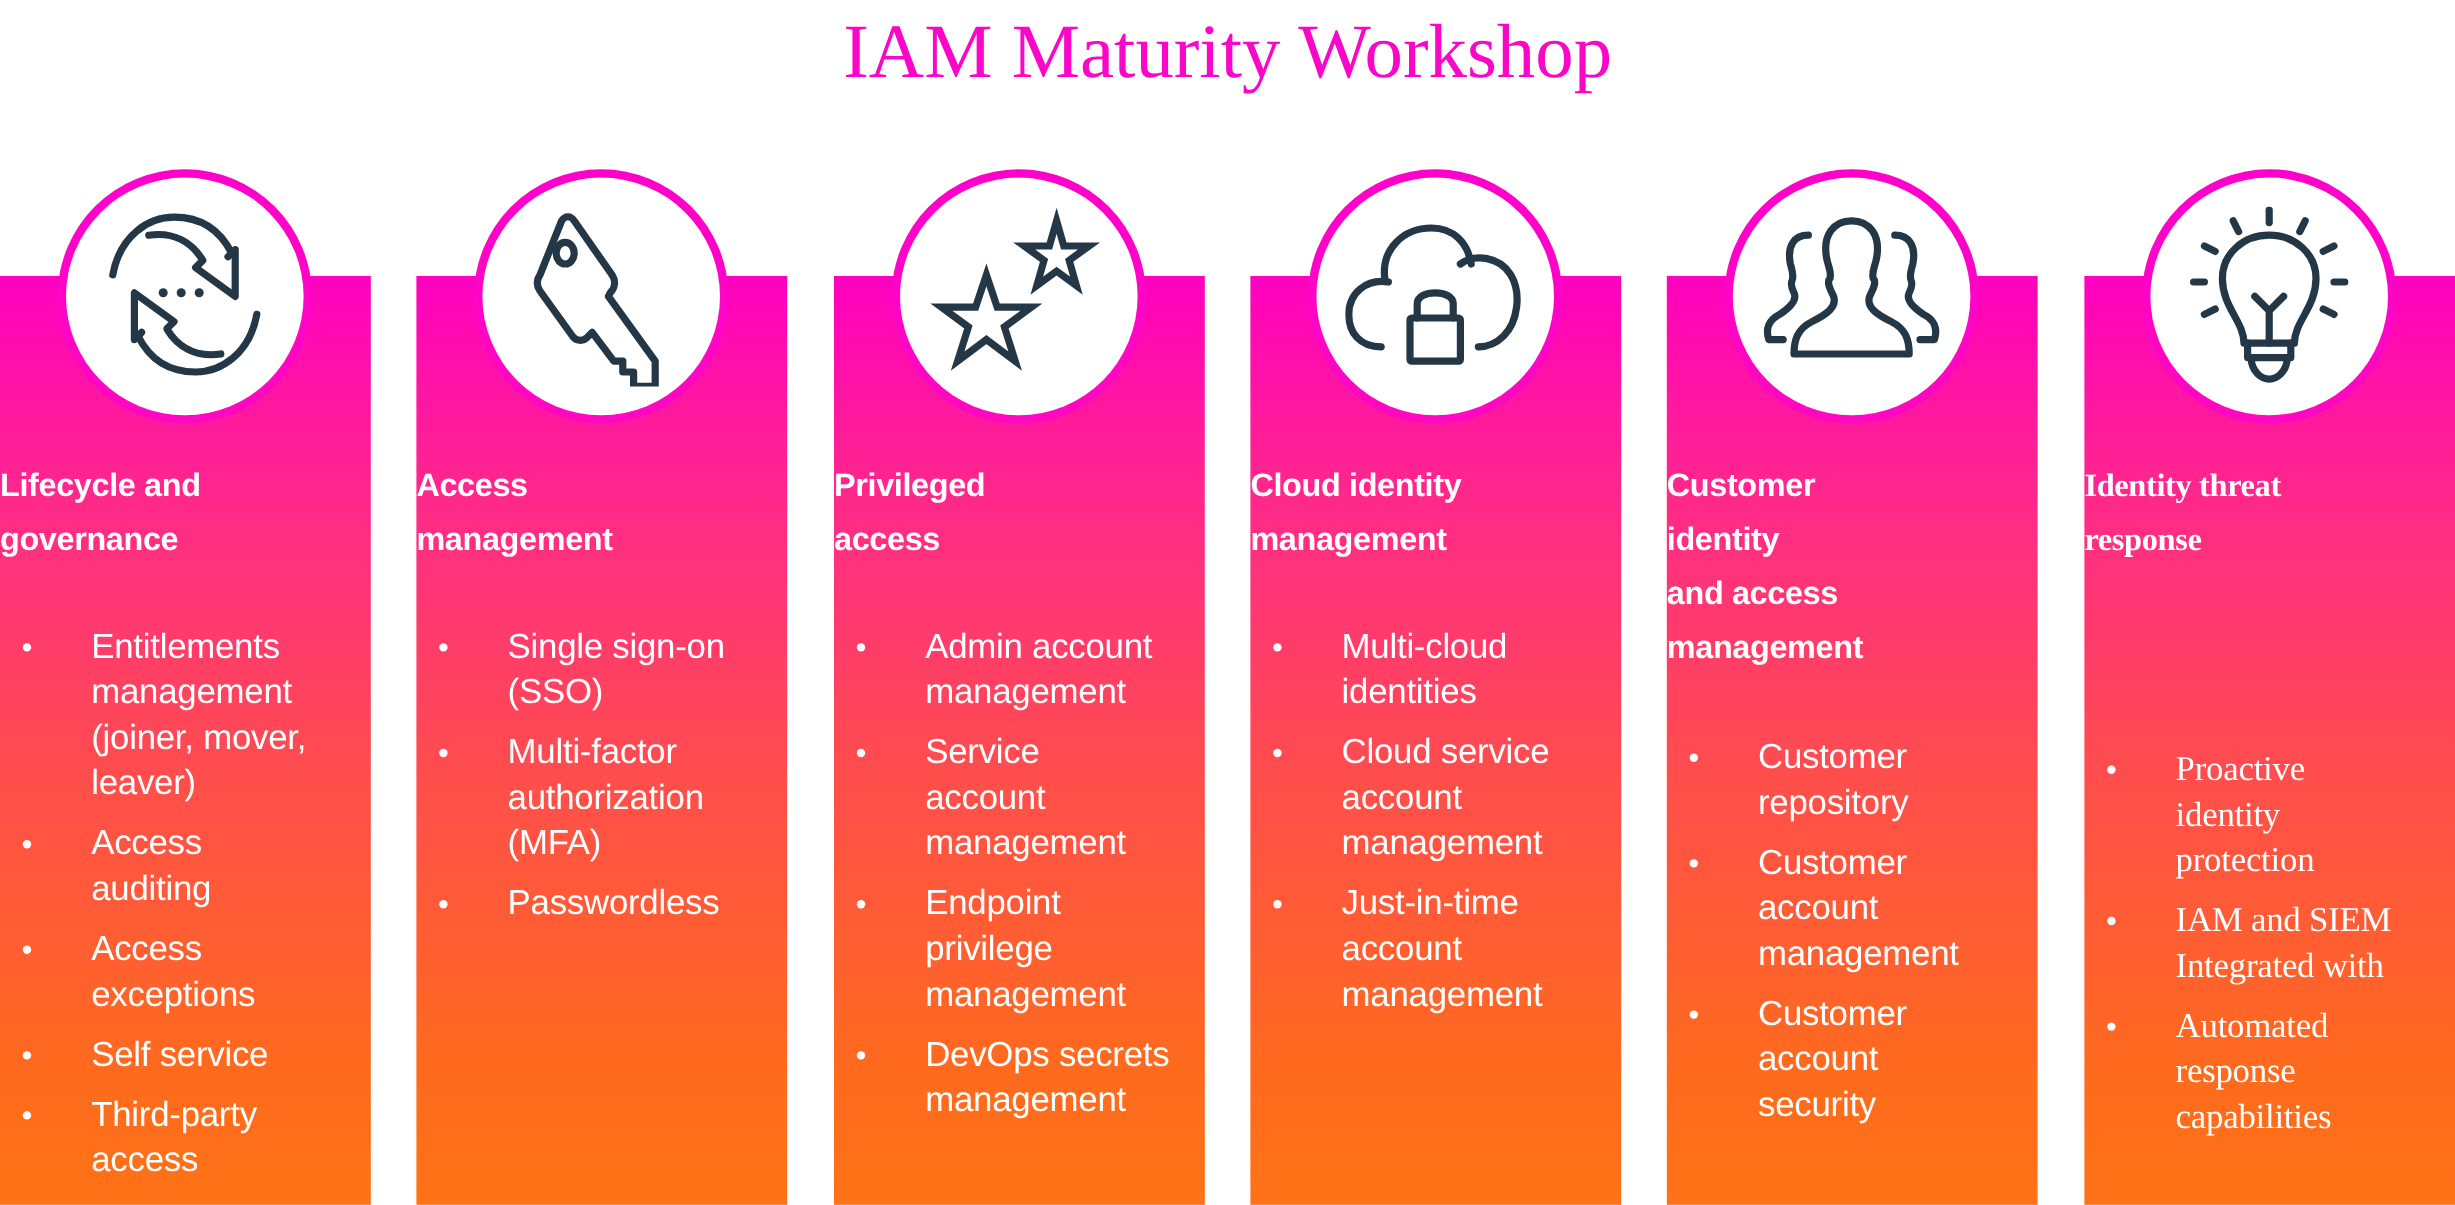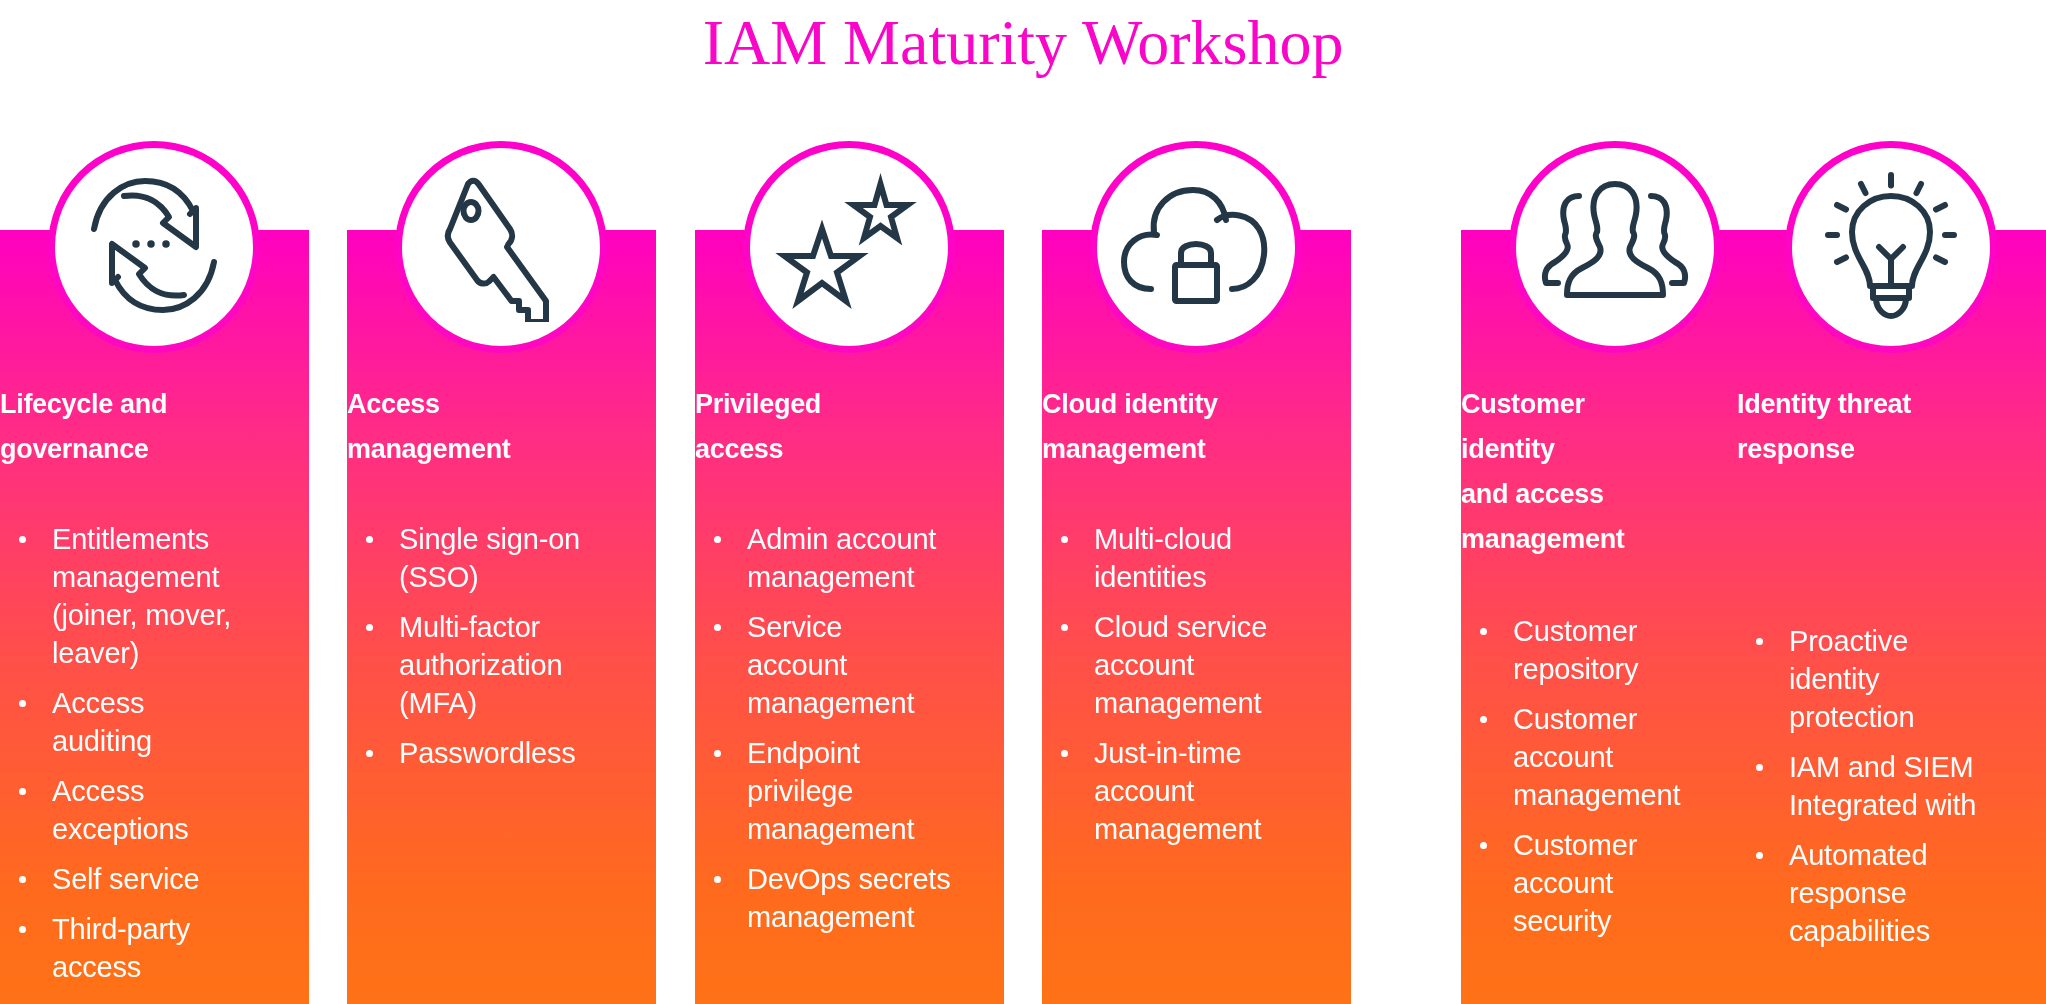--- a/index.html
+++ b/index.html
@@ -33,21 +33,21 @@
   .heading {
     position: absolute; left: 0; top: 152px; width: 309px;
     text-align: left; color: #ffffff; font-weight: bold;
     font-size: 27px; line-height: 45px; letter-spacing: -0.3px;
   }
   .heading span { display: block; white-space: nowrap; }
   .bullets {
     position: absolute; left: 0; width: 309px; margin: 0; padding: 0; list-style: none;
     color: #ffffff; font-size: 29px; line-height: 38px; letter-spacing: -0.2px;
   }
-  .bullets li { position: relative; padding-left: 52px; margin-bottom: 12px; }
+  .bullets li { position: relative; padding-left: 76px; margin-bottom: 12px; }
   .bullets li .dot {
     position: absolute; left: 19px; top: 16px; width: 7px; height: 7px;
     border-radius: 50%; background: #ffffff;
   }
   .bullets li span.line { display: block; white-space: nowrap; }
 </style>
 </head>
 <body>
 
 <div class="title" style="color: rgb(249, 6, 200);">IAM Maturity Workshop</div>
@@ -201,21 +201,21 @@
     </li>
     <li>
         <i class="dot"></i>
       <span class="line">Just-in-time</span>
       <span class="line">account</span>
       <span class="line">management</span>
     </li>
   </ul>
 </div>
 
-<div class="column" style="left:1461px;">
+<div class="column" style="left:1389px;">
   <div class="icon-ring">
     <div class="icon-circle">
       <svg viewBox="0 0 100 100" fill="none" stroke="#243746" stroke-width="4" stroke-linecap="round" stroke-linejoin="round">
         <path d="M50 8 C40 8 34 16 36 28 C37 34 39 36 38 40 C36 42 38 46 40 50 C42 56 36 60 28 64 C20 68 18 74 18 82 L82 82 C82 74 80 68 72 64 C64 60 58 56 60 50 C62 46 64 42 62 40 C61 36 63 34 64 28 C66 16 60 8 50 8 Z"></path>
         <path d="M26 16 C18 16 14 22 16 32 C17 36 18 38 17 41 C16 43 17 46 18 48 C20 52 16 56 10 60 C4 63 2 68 4 74 L12 74"></path>
         <path d="M74 16 C82 16 86 22 84 32 C83 36 82 38 83 41 C84 43 83 46 82 48 C80 52 84 56 90 60 C96 63 98 68 96 74 L88 74"></path>
       </svg>
     </div>
   </div>
   <div class="heading">
@@ -238,21 +238,21 @@
     </li>
     <li>
         <i class="dot"></i>
       <span class="line">Customer</span>
       <span class="line">account</span>
       <span class="line">security</span>
     </li>
   </ul>
 </div>
 
-<div class="column" style="left:1737px;">
+<div class="column" style="left:1737px;font-family:Liberation Serif, serif;">
   <div class="icon-ring">
     <div class="icon-circle">
       <svg viewBox="0 0 100 100" fill="none" stroke="#243746" stroke-width="4" stroke-linecap="round" stroke-linejoin="round">
         <line x1="50" y1="2" x2="50" y2="9"></line>
         <line x1="30" y1="8" x2="33" y2="14"></line>
         <line x1="70" y1="8" x2="67" y2="14"></line>
         <line x1="14" y1="22" x2="20" y2="25"></line>
         <line x1="86" y1="22" x2="80" y2="25"></line>
         <line x1="8" y1="42" x2="14" y2="42"></line>
         <line x1="86" y1="42" x2="92" y2="42"></line>

